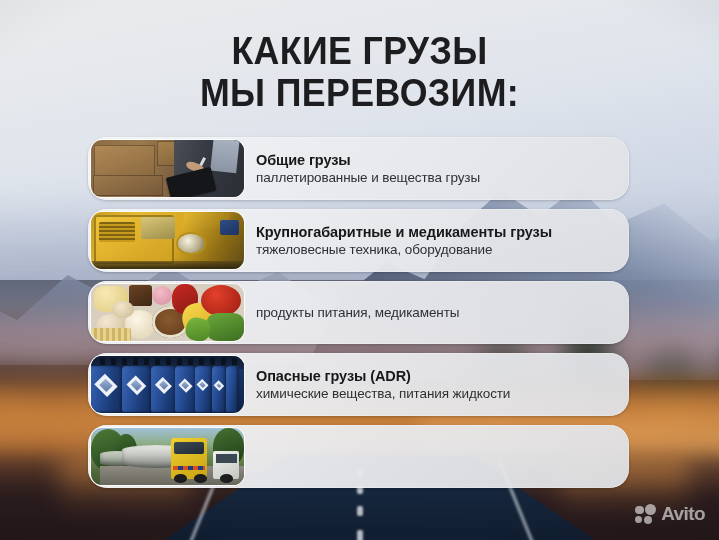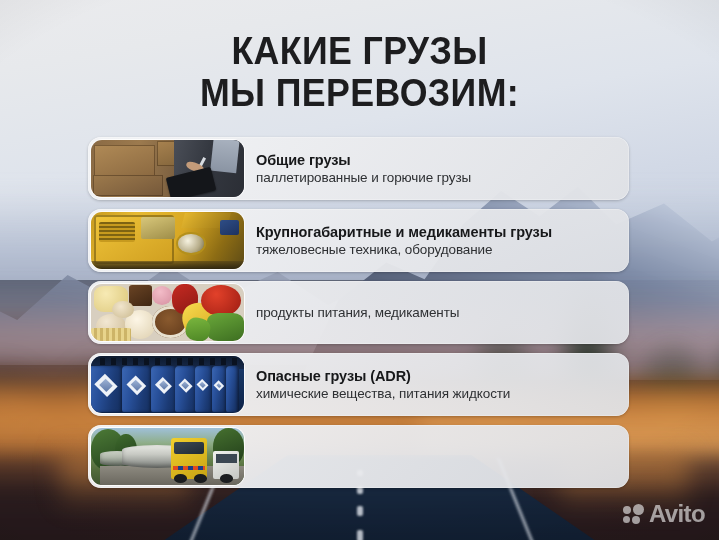--- a/index.html
+++ b/index.html
@@ -130,21 +130,21 @@
   #heading .line { display:block; white-space:nowrap; }
 
   
   #cards {
     position:absolute; left:88px; top:137px; width:541px;
     display:flex; flex-direction:column; gap:9px;
   }
   .card {
     position:relative;
     height:63px;
-    border-radius:13px;
+    border-radius:19px;
     background:linear-gradient(125deg, rgba(243,244,246,.96) 0%, rgba(233,234,237,.95) 55%, rgba(224,226,230,.94) 100%);
     box-shadow:0 1px 3px rgba(0,0,0,.22), 0 0 0 .5px rgba(255,255,255,.5) inset;
     display:flex; align-items:stretch;
     overflow:hidden;
   }
   .thumb {
     position:relative;
     width:153px; flex:0 0 153px;
     margin:3px 0 3px 3px;
     border-radius:11px;
@@ -264,21 +264,21 @@
     position:absolute; right:14px; bottom:14px;
     display:flex; align-items:center; gap:5px;
     opacity:.62;
   }
   #avito .dots { position:relative; width:21px; height:20px; flex:0 0 21px; }
   #avito .dots i { position:absolute; background:#f0f0f0; border-radius:50%; display:block; }
   #avito .d1 { left:0;   top:2px;  width:8.5px;  height:8.5px; }
   #avito .d2 { left:10px;top:0;    width:11px;   height:11px; }
   #avito .d3 { left:0;   top:12px; width:7px;    height:7px; }
   #avito .d4 { left:9px; top:12px; width:8px;    height:8px; }
-  #avito .wm-text { color:#f2f2f2; font-size:24px; font-weight:bold; letter-spacing:-.6px; line-height:25px; }
+  #avito .wm-text { color:#f2f2f2; font-size:19px; font-weight:bold; letter-spacing:-.6px; line-height:25px; }
 </style>
 </head>
 <body>
 
 <div id="bg">
   <div class="bg-layer sky"></div>
   <div class="bg-layer haze"></div>
   <div class="bg-layer mountain2"></div>
   <div class="bg-layer mountain"></div>
   <div class="bg-layer glow"></div>
@@ -314,21 +314,21 @@
           <span class="bx b3"></span>
         <span class="suit"></span>
           <span class="shirt"></span>
         <span class="pen"></span>
           <span class="hand"></span>
           <span class="board"></span>
       </div>
     </div>
     <div class="card-text">
       <div class="c-title">Общие грузы</div>
-      <div class="c-sub">паллетированные и горючие грузы</div>
+      <div class="c-sub">паллетированные и вещества грузы</div>
     </div>
   </div>
 
   <div class="card">
     <div class="thumb">
       <div class="t-inner th-machine">
         <span class="arm"></span>
           <span class="blue"></span>
         <span class="cab"></span>
           <span class="win"></span>

